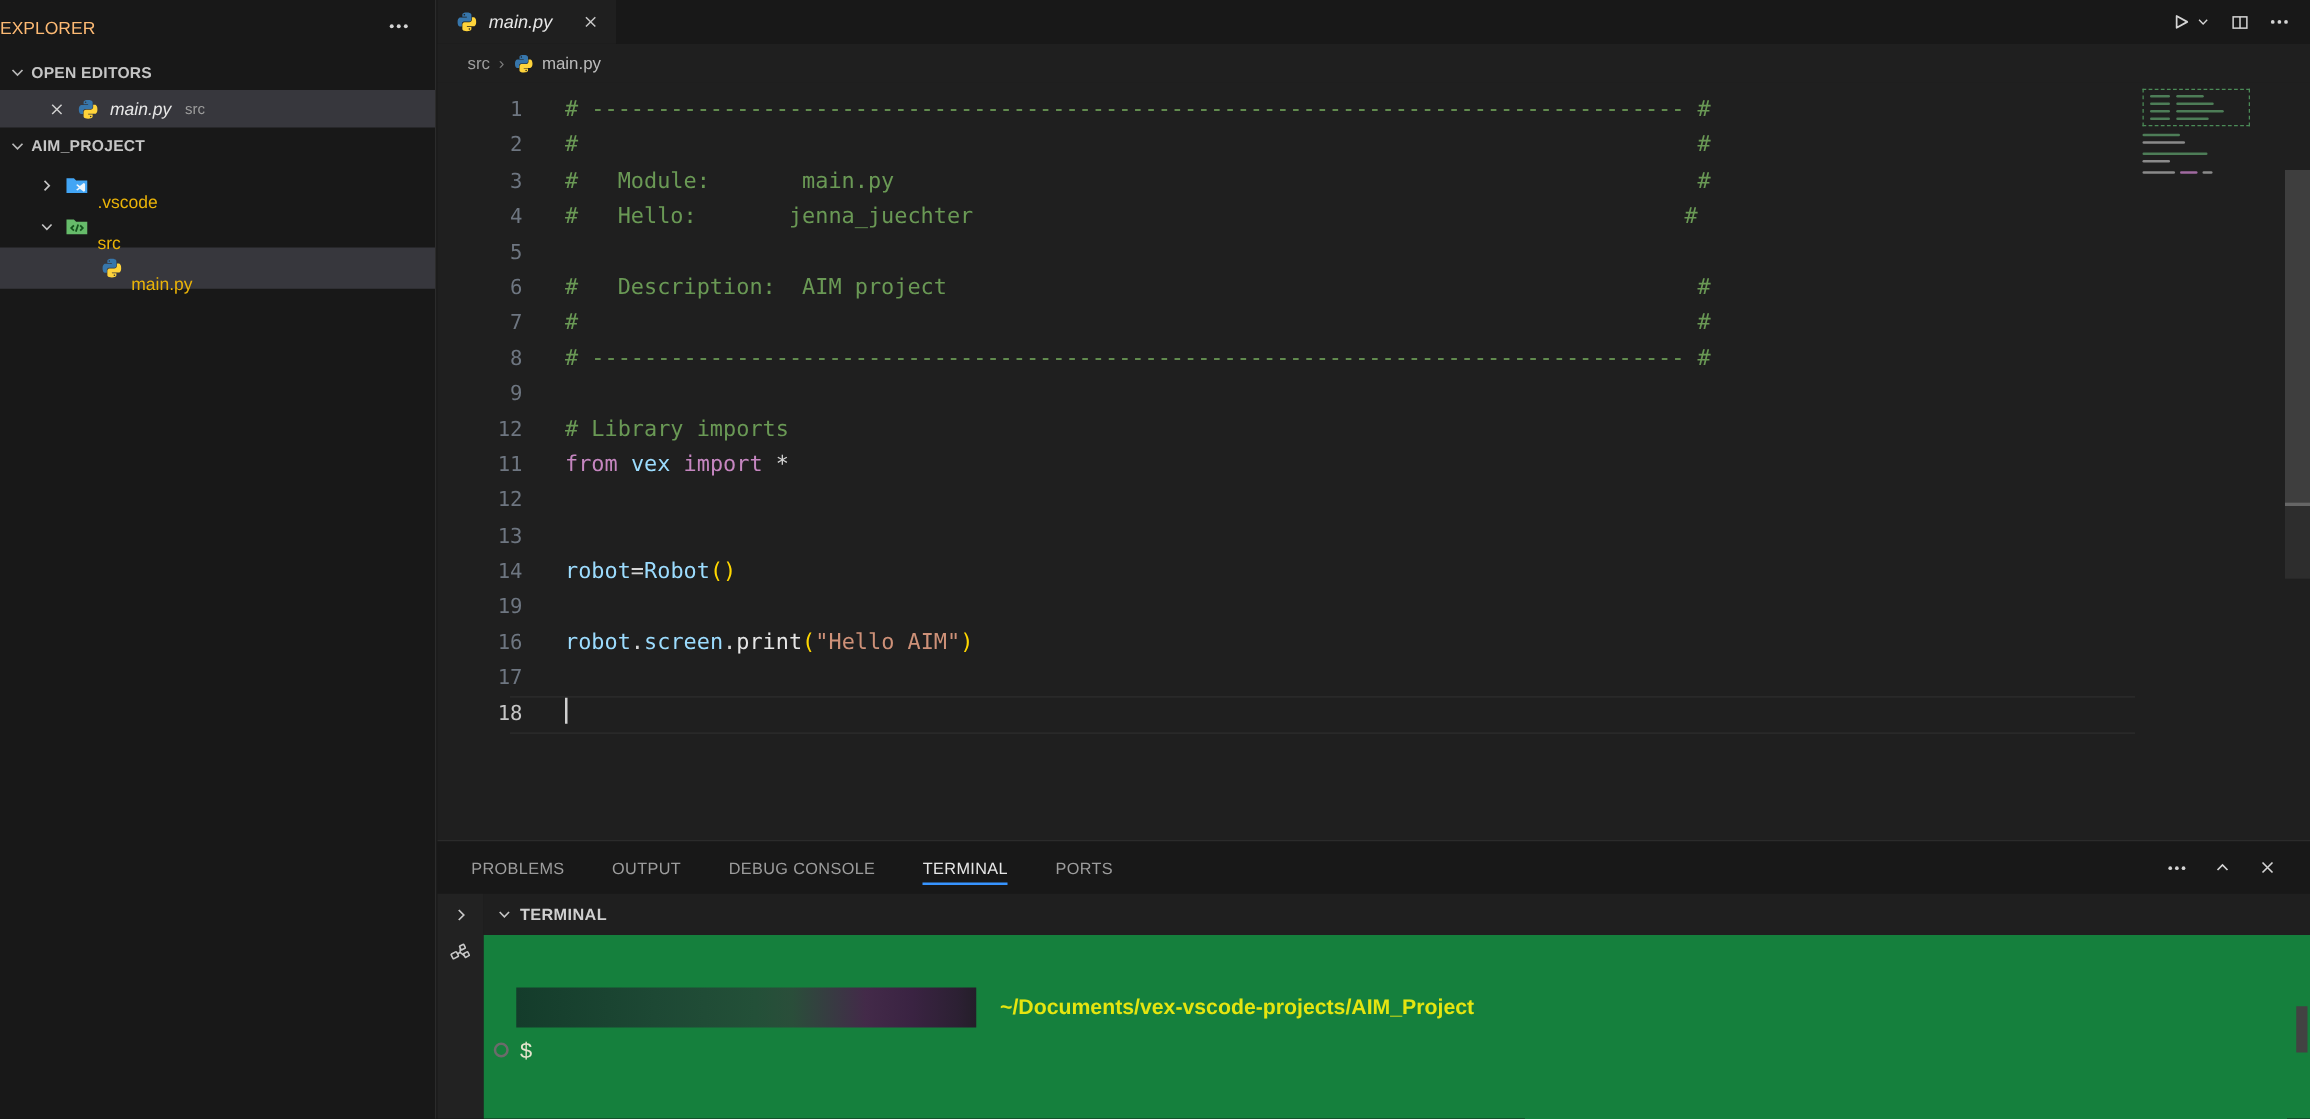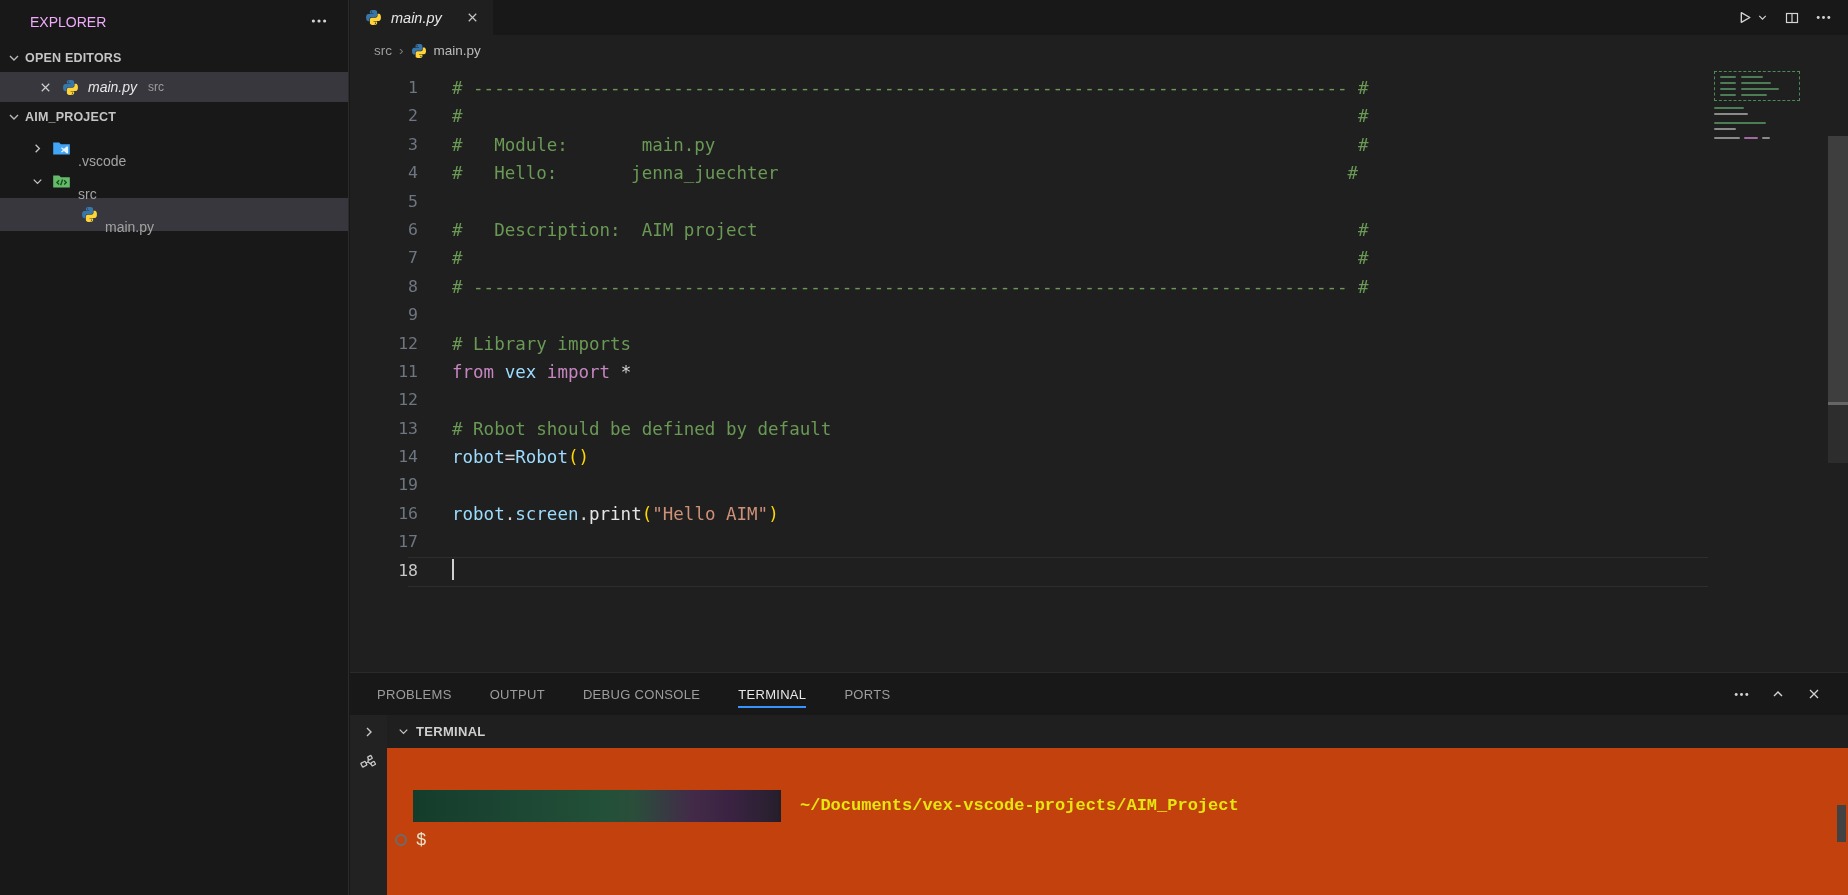--- a/index.html
+++ b/index.html
@@ -8,35 +8,35 @@
     width:1848px; height:895px; overflow:hidden; position:relative;
     background:#181818; color:#cccccc;
     font-family:"Liberation Sans", sans-serif;
   }
   svg { display:block; }
   .icon { flex:none; }
 
   
   .sidebar { position:absolute; left:0; top:0; width:349px; height:895px;
     background:#181818; border-right:1px solid #2b2b2b; z-index:3; }
-  .sidebar-header { height:44px; display:flex; align-items:center; padding-left:30px;
-    font-size:14px; color:#f0abfc; position:relative; }
+  .sidebar-header { height:44px; display:flex; align-items:center; 
+    font-size:14px; color:#fdba74; position:relative; }
   .sidebar-more { position:absolute; right:20px; top:12px; color:#d4d4d4; cursor:pointer; }
   .section-header { display:flex; align-items:center; height:28px; padding-left:6px;
     font-size:12.5px; font-weight:700; color:#c5c5c5; letter-spacing:.2px; gap:3px; }
   .section-header .icon { color:#b8b8b8; }
   .oe-row { height:30px; display:flex; align-items:center; background:#37373d;
     padding-left:38px; gap:9px; cursor:pointer; }
   .oe-close { color:#cfcfcf; }
   .oe-name { font-style:italic; font-size:14px; color:#e7e7e7; }
   .oe-detail { font-size:12px; color:#9d9d9d; margin-left:2px; }
   .tree-row { height:33px; display:flex; align-items:center; gap:7px; cursor:pointer; padding-left:30px; }
   .tree-row.selected { background:#37373d; }
   .tree-row.child { padding-left:81px; }
-  .tree-label { font-size:14px; color:#a3a3a3;margin-top:25px; }
+  .tree-label { font-size:14px; color:#eab308;margin-top:25px; }
   .tree-chev { color:#c5c5c5; }
 
   
   .editor { position:absolute; left:350px; top:0; right:0; height:672px; background:#1f1f1f; }
   .tabbar { height:35px; background:#181818; display:flex; position:relative; }
   .tab { background:#1f1f1f; display:flex; align-items:center; padding:0 13px 0 15px; gap:9px; cursor:pointer; }
   .tab-label { font-size:14.5px; font-style:italic; color:#e7e7e7; }
   .tab-close { margin-left:14px; color:#c5c5c5; }
   .tabbar-rest { flex:1; background:#181818; }
   .editor-actions { position:absolute; right:16px; top:0; height:35px; display:flex; align-items:center; gap:15px; color:#d4d4d4; }
@@ -84,22 +84,22 @@
   .panel-tab.active { color:#e7e7e7; }
   .panel-tab.active::after { content:""; position:absolute; left:0; right:0; bottom:-2px; height:2px; background:#3794ff; }
   .panel-actions { position:absolute; right:26px; top:0; height:42px; display:flex; align-items:center; gap:20px; color:#d4d4d4; }
 
   .terminal { position:absolute; left:0; right:0; top:42px; bottom:0; }
   .term-gutter { position:absolute; left:0; top:0; width:37px; bottom:0; background:#222222;
     display:flex; flex-direction:column; align-items:center; padding-top:9px; gap:14px; color:#c8c8c8; }
   .term-header { position:absolute; left:37px; right:0; top:0; height:33px; background:#1f1f1f;
     display:flex; align-items:center; padding-left:9px; gap:5px; }
   .term-title { font-size:13px; font-weight:700; color:#cfcfcf; letter-spacing:.3px; }
-  .term-body { position:absolute; left:37px; right:0; top:33px; bottom:0; background:#c2410c;
-    font-family:Liberation Mono, monospace; }
+  .term-body { position:absolute; left:37px; right:0; top:33px; bottom:0; background:#15803d;
+    font-family:Liberation Sans, sans-serif; }
   .redact-bar { position:absolute; left:26px; top:42px; width:368px; height:32px;
     background:linear-gradient(90deg,#143c2b 0%,#1d4834 30%,#235038 52%,#2a4e3a 60%,#432a49 76%,#3a2342 86%,#2c2033 96%,#241e29 100%); }
   .term-path { position:absolute; left:413px; top:42px; height:32px; line-height:32px;
     color:#e5e510; font-weight:700; font-size:17px; }
   .prompt-row { position:absolute; left:8px; top:78px; height:28px; display:flex; align-items:center; gap:9px; }
   .prompt-circle { width:12px; height:12px; border:2px solid #6b6b6b; border-radius:50%; }
   .prompt-char { color:#e5e5cd; font-size:17.5px; }
   .term-scroll { position:absolute; right:2px; top:57px; width:9px; height:37px; background:#424242; }
 </style>
 </head>
@@ -263,21 +263,21 @@
         <div class="code-line"><span class="gutter">3</span><span class="line-text"><span class="cm">#   Module:       main.py                                                             #</span></span></div>
         <div class="code-line"><span class="gutter">4</span><span class="line-text"><span class="cm">#   Hello:       jenna_juechter                                                      #</span></span></div>
         <div class="code-line"><span class="gutter">5</span></div>
         <div class="code-line"><span class="gutter">6</span><span class="line-text"><span class="cm">#   Description:  AIM project                                                         #</span></span></div>
         <div class="code-line"><span class="gutter">7</span><span class="line-text"><span class="cm">#                                                                                     #</span></span></div>
         <div class="code-line"><span class="gutter">8</span><span class="line-text"><span class="cm"># ----------------------------------------------------------------------------------- #</span></span></div>
         <div class="code-line"><span class="gutter">9</span><span class="line-text"></span></div>
         <div class="code-line"><span class="gutter">12</span><span class="line-text"><span class="cm"># Library imports</span></span></div>
         <div class="code-line"><span class="gutter">11</span><span class="line-text"><span class="kw">from</span><span class="pl"> </span><span class="id">vex</span><span class="pl"> </span><span class="kw">import</span><span class="pl"> </span><span class="op">*</span></span></div>
         <div class="code-line"><span class="gutter">12</span><span class="line-text"></span></div>
-        <div class="code-line"><span class="gutter">13</span><span class="line-text"><span class="cm"># Robot should be defined by default</span></span></div>
+        <div class="code-line"><span class="gutter">13</span></div>
         <div class="code-line"><span class="gutter">14</span><span class="line-text"><span class="id">robot</span><span class="op">=</span><span class="id">Robot</span><span class="br">()</span></span></div>
         <div class="code-line"><span class="gutter">19</span><span class="line-text"></span></div>
         <div class="code-line"><span class="gutter">16</span><span class="line-text"><span class="id">robot</span><span class="op">.</span><span class="id">screen</span><span class="op">.</span><span class="fn">print</span><span class="br">(</span><span class="str">"Hello AIM"</span><span class="br">)</span></span></div>
         <div class="code-line"><span class="gutter">17</span><span class="line-text"></span></div>
         <div class="code-line current"><span class="gutter">18</span><span class="line-text"><span class="cursor"></span></span></div>
       </div>
 
     <div class="minimap">
       <div class="mm-box">
         <div style="display:flex;gap:5px">

